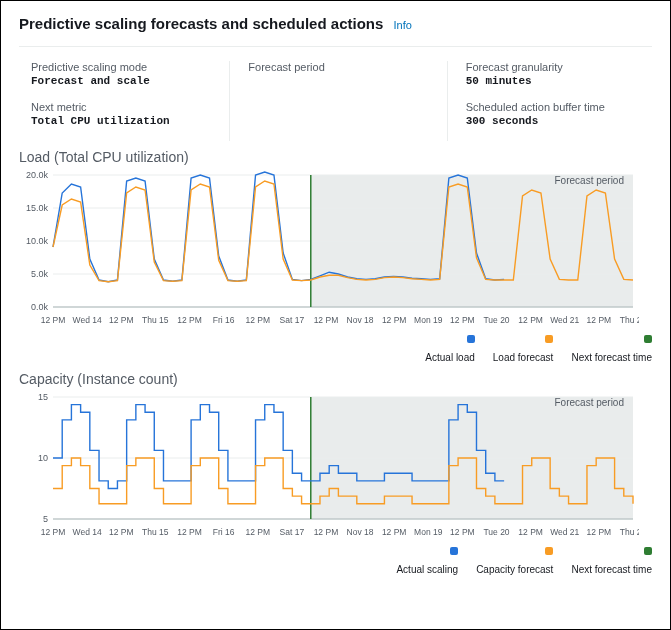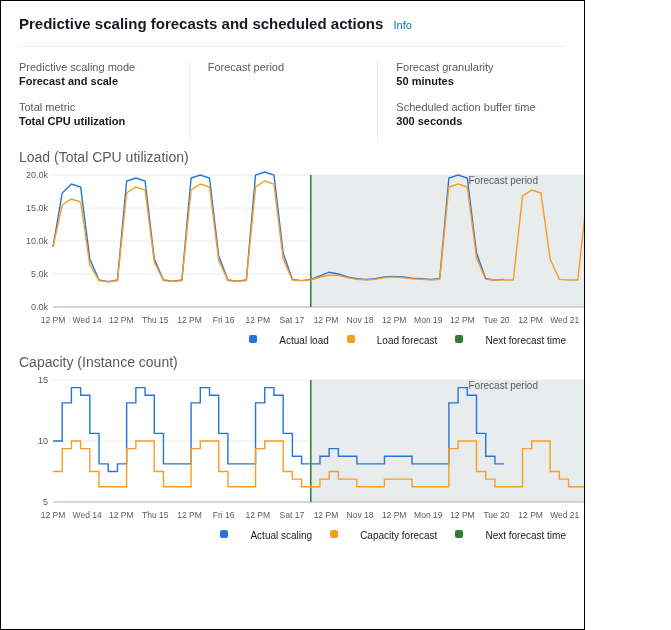--- a/index.html
+++ b/index.html
@@ -1,30 +1,30 @@
 <!DOCTYPE html>
 <html><head>
 <meta charset="utf-8">
 <style>
   html,body{margin:0;padding:0;background:#fff;font-family:"Amazon Ember","Helvetica Neue",Arial,sans-serif;color:#16191f;}
-  .page{width:585px;height:630px;border:1px solid #000;box-sizing:border-box;padding:14px 18px 14px 18px;overflow:hidden;position:relative;}
+  .page{width:671px;height:630px;border:1px solid #000;box-sizing:border-box;padding:14px 18px 14px 18px;overflow:hidden;position:relative;}
   .hdr{font-size:15px;font-weight:700;margin-bottom:14px;}
   .hdr a{font-size:11px;font-weight:400;color:#0073bb;margin-left:6px;text-decoration:none;}
   .meta{display:flex;border-top:1px solid #eaeded;border-bottom:0;padding-top:14px;}
-  .meta-col{flex:1;padding-right:10px;}
+  .meta-col{flex:1;padding-right:10px;margin-left:12px;}
   .meta-col + .meta-col{border-left:1px solid #eaeded;padding-left:18px;}
   .meta-row{margin-bottom:14px;}
   .meta-label{font-size:11px;color:#545b64;margin-bottom:2px;}
-  .meta-value{font-size:11px;color:#16191f;font-weight:700;}
+  .meta-value{font-size:11px;color:#16191f;font-weight:700;font-family:Liberation Mono, monospace;}
   .chart-title{font-size:14px;color:#545b64;margin:8px 0 4px 0;}
   .chart-box{position:relative;height:160px;}
   .chart-box svg{display:block;}
   .chart-box.small{height:150px;}
   .legend{display:flex;justify-content:flex-end;gap:18px;font-size:10px;color:#16191f;margin:6px 0 4px 0;}
-  .legend span{display:inline-flex;align-items:flex-start;gap:22px;}
+  .legend span{display:inline-flex;align-items:flex-end;gap:9px;flex-direction:column;}
   .legend i{width:8px;height:8px;border-radius:2px;display:inline-block;}
   .sw-blue{background:#2674d9;}
   .sw-orange{background:#f89c24;}
   .sw-green{background:#2e7d32;}
   .fp-label{position:absolute;right:28px;top:6px;font-size:10px;color:#545b64;}
 </style>
 </head>
 <body>
 <div class="page">
 
@@ -33,21 +33,21 @@
     <a href="#">Info</a>
   </div>
 
   <div class="meta">
     <div class="meta-col">
       <div class="meta-row">
         <div class="meta-label">Predictive scaling mode</div>
         <div class="meta-value">Forecast and scale</div>
       </div>
       <div class="meta-row">
-        <div class="meta-label">Total metric</div>
+        <div class="meta-label">Next metric</div>
         <div class="meta-value">Total CPU utilization</div>
       </div>
     </div>
     <div class="meta-col">
       <div class="meta-row">
         <div class="meta-label">Forecast period</div>
       </div>
       <div class="meta-row">
       </div>
     </div>

